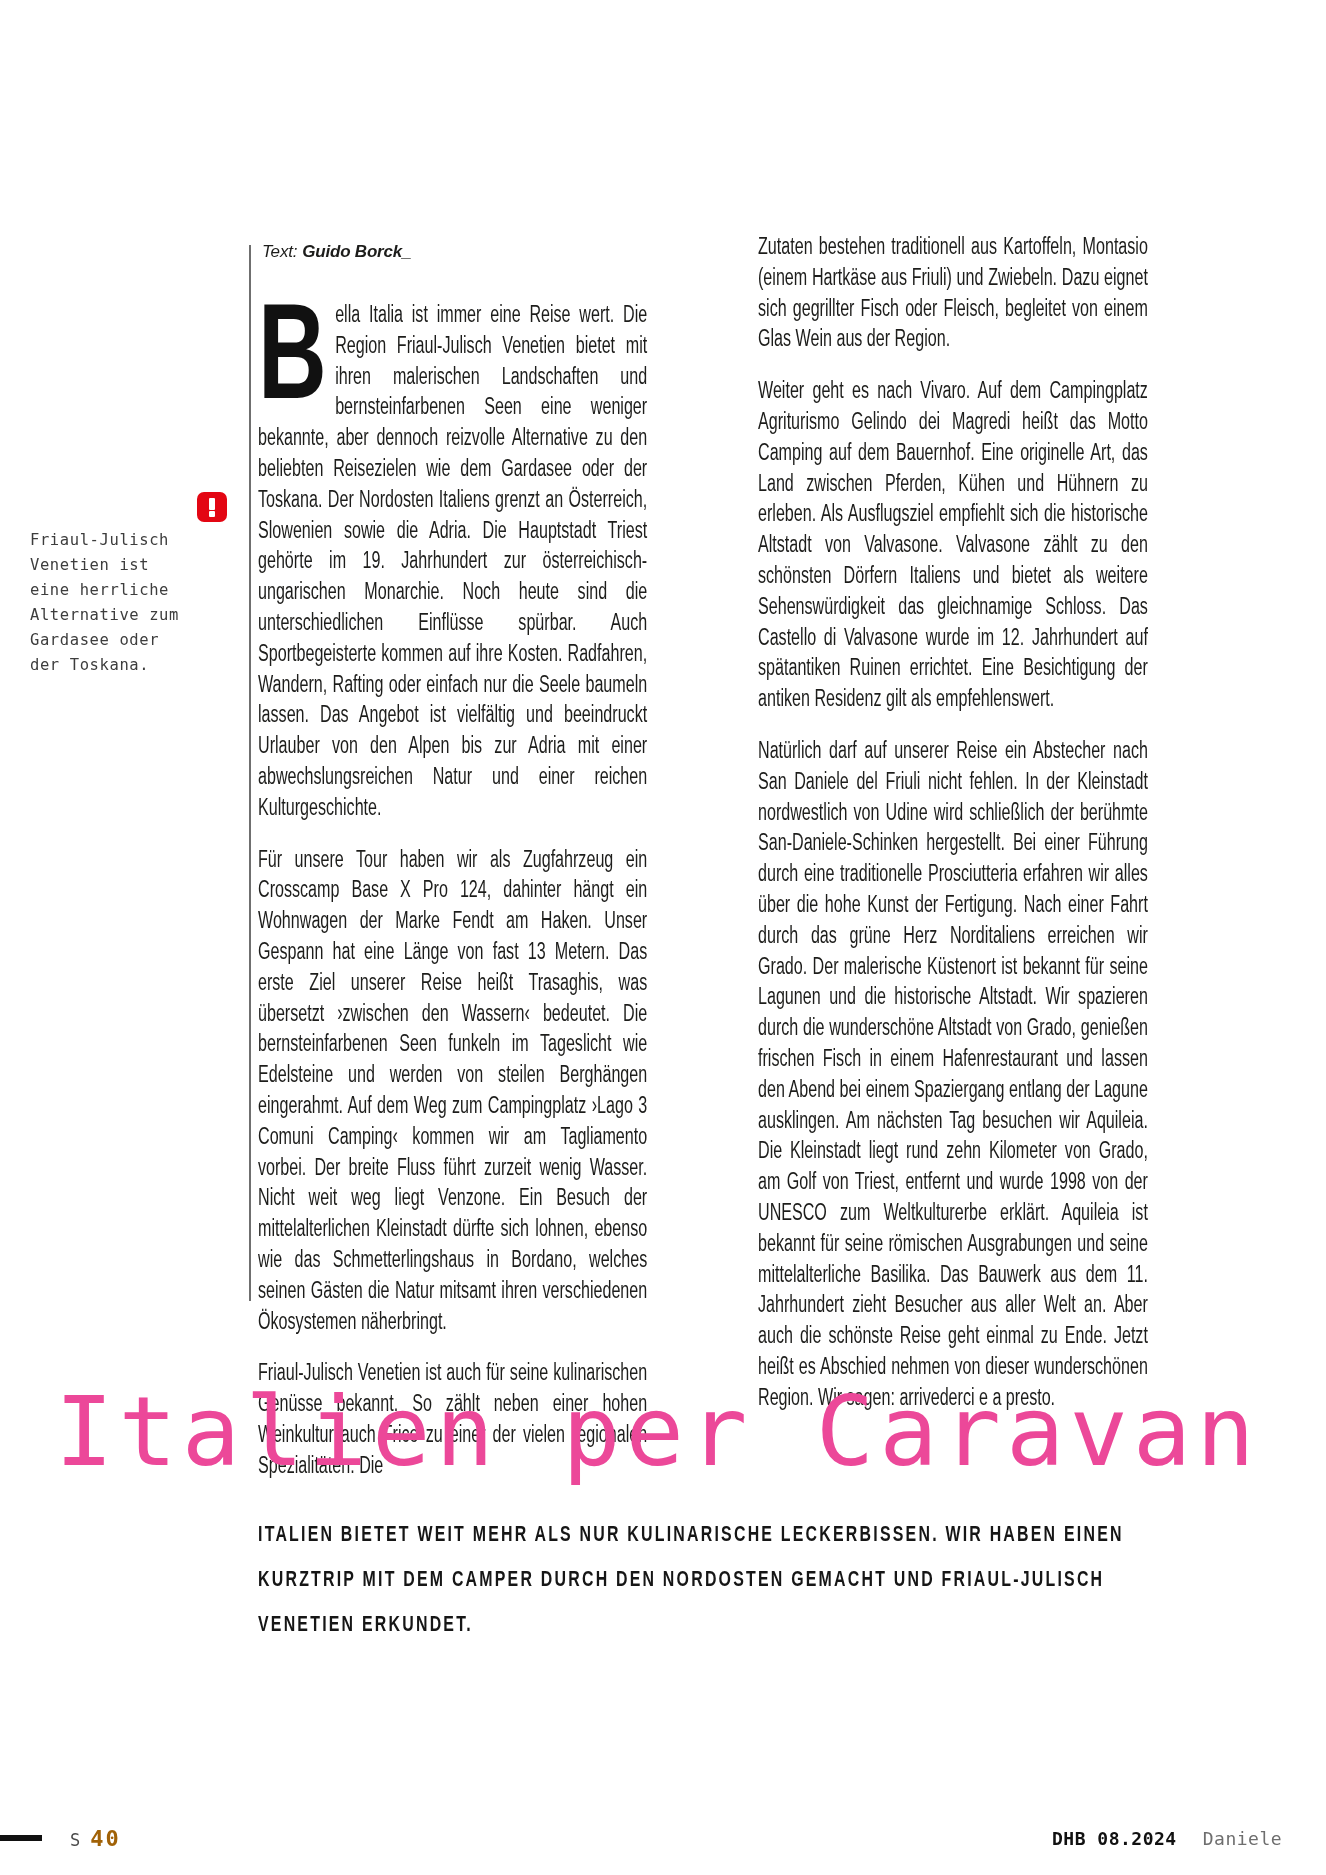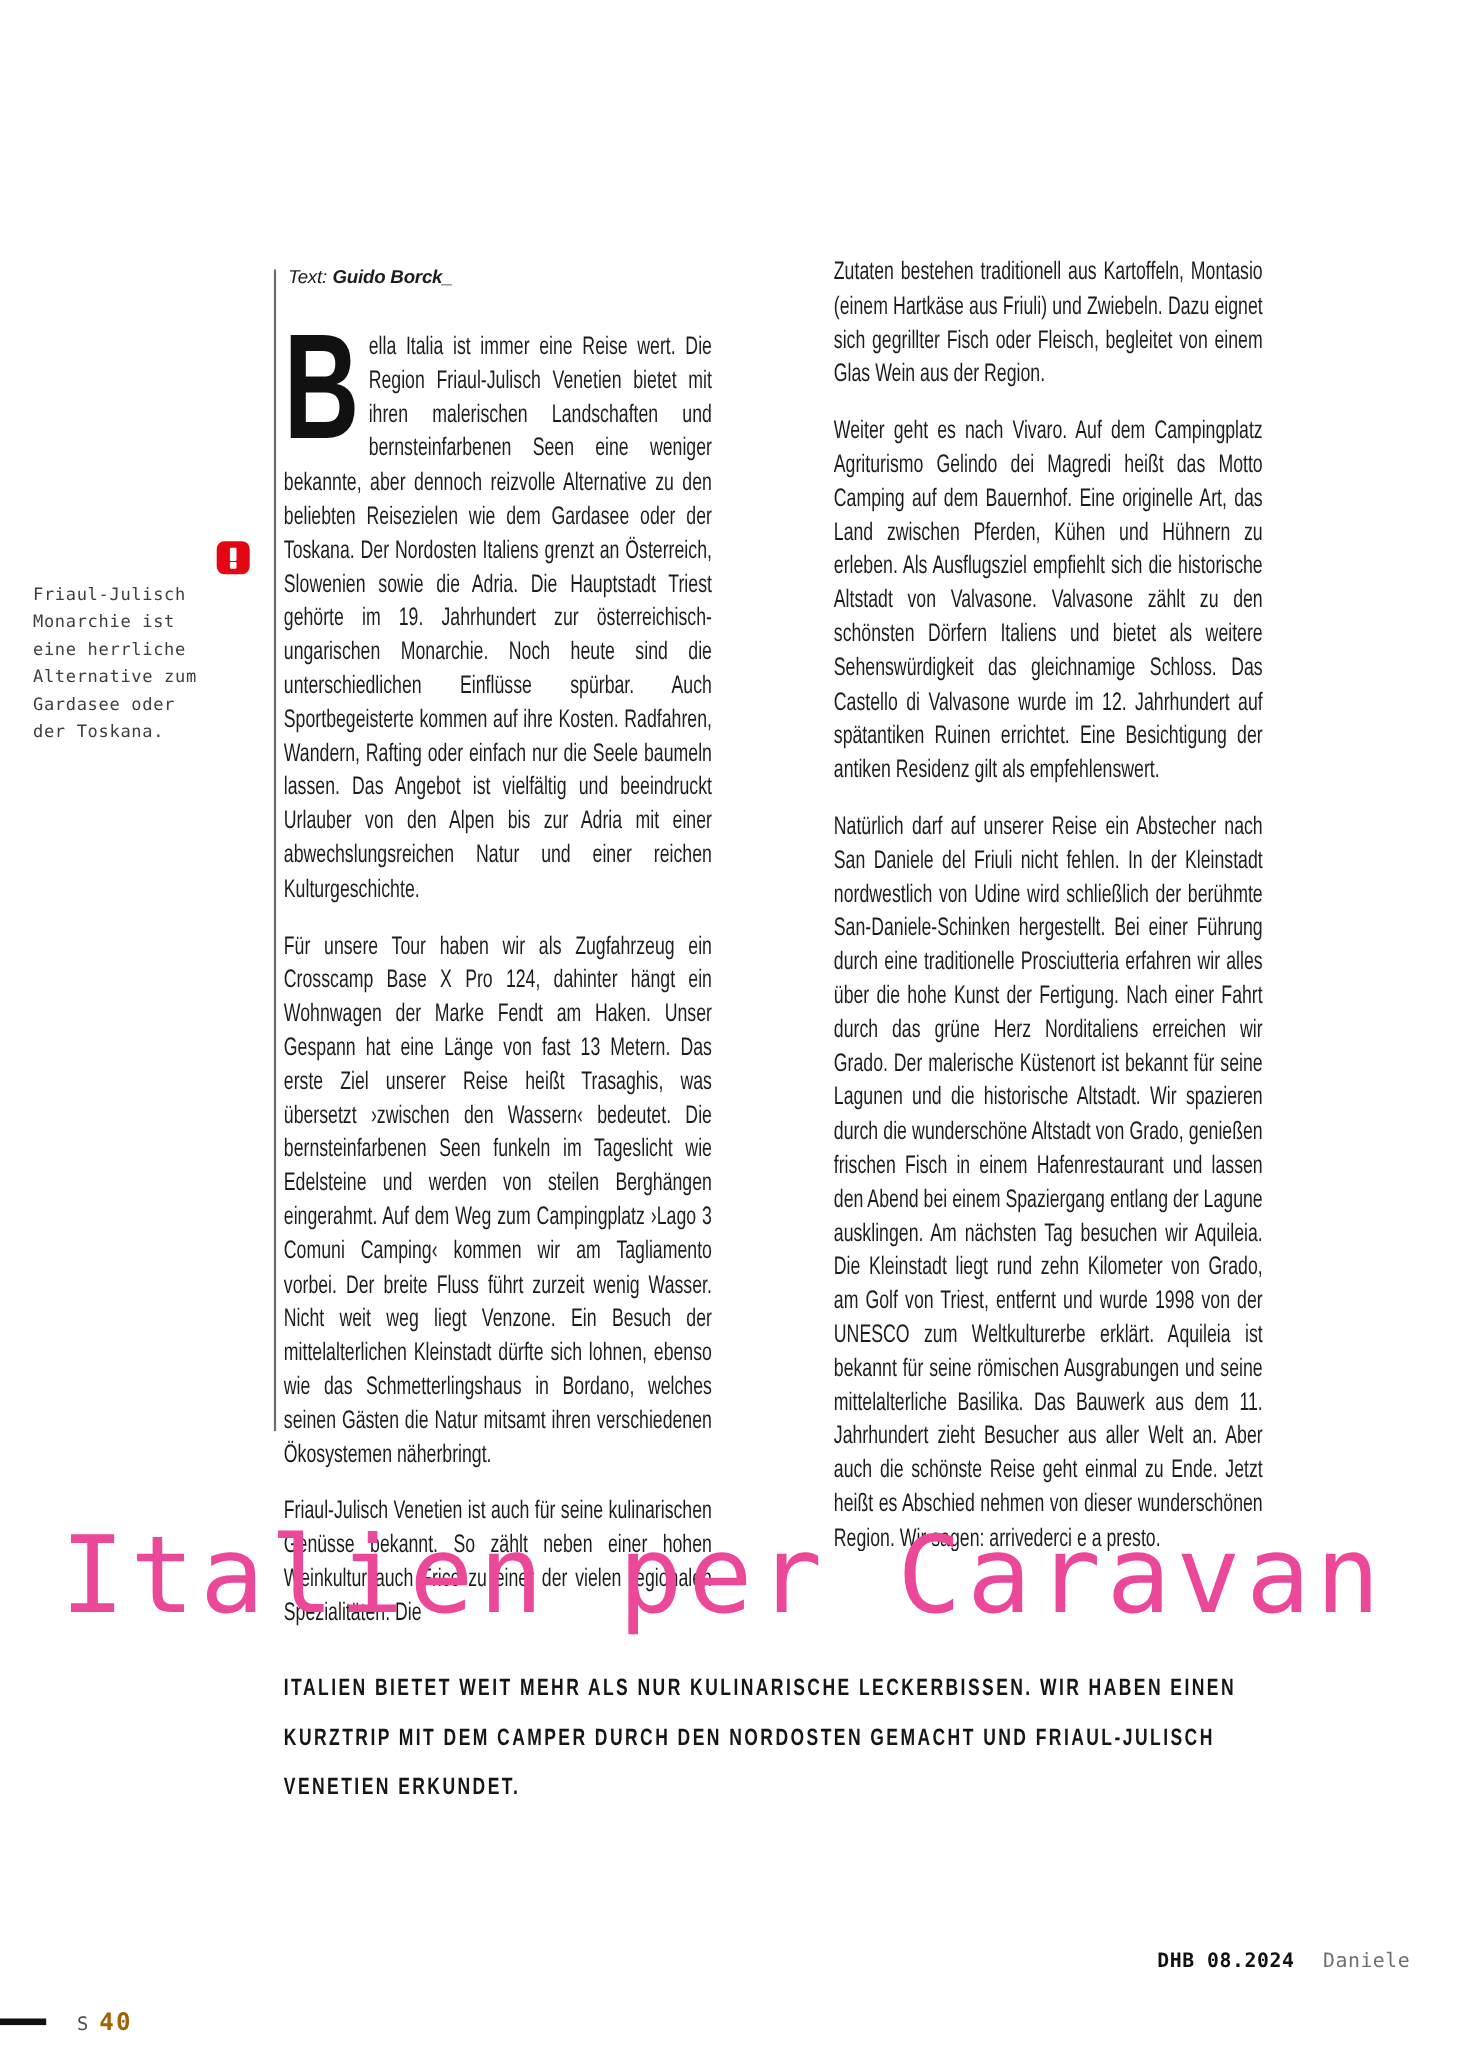--- a/index.html
+++ b/index.html
@@ -126,21 +126,21 @@
   .footer-page{
     position:absolute;
     left:70px; top:1826px;
     display:flex; align-items:baseline; gap:9px;
     font-family:"DejaVu Sans Mono", monospace;
   }
   .footer-page .plabel{font-size:17px; color:#4a4a4a; letter-spacing:1px;}
   .footer-page .pnum{font-size:22px; font-weight:700; color:#a16207; letter-spacing:2px;}
   .footer-right{
     position:absolute;
-    left:1052px; top:1772px;
+    left:1052px; top:1828px;
     display:flex; align-items:center; gap:26px;
     font-family:"DejaVu Sans Mono", monospace;
     font-size:18px;
   }
   .footer-right .issue{font-weight:700; color:#111111; letter-spacing:0.5px;}
   .footer-right .section{color:#6e6e6e; letter-spacing:0.5px;}
 </style>
 </head>
 <body>
 
@@ -152,21 +152,21 @@
     <span>Text:</span><span class="author">Guido Borck_</span>
   </div>
 
   <div class="alert-icon" style="background: rgb(227, 6, 19);">
     <div class="bar"></div>
     <div class="dot"></div>
   </div>
 
   <div class="note-text">
     <div>Friaul-Julisch</div>
-    <div>Monarchie ist</div>
+    <div>Venetien ist</div>
     <div>eine herrliche</div>
     <div>Alternative zum</div>
     <div>Gardasee oder</div>
     <div>der Toskana.</div>
   </div>
 
   <div class="col col-left">
     <p><span class="dropcap">B</span><span>ella Italia ist immer eine Reise wert. Die Region Friaul-Julisch Venetien bietet mit ihren malerischen Landschaften und bernsteinfarbenen Seen eine weniger bekannte, aber dennoch reizvolle Alternative zu den beliebten Reisezielen wie dem Gardasee oder der Toskana. Der Nordosten Italiens grenzt an Österreich, Slowenien sowie die Adria. Die Hauptstadt Triest gehörte im 19. Jahrhundert zur österreichisch-ungarischen Monarchie. Noch heute sind die unterschiedlichen Einflüsse spürbar.  Auch Sportbegeisterte kommen auf ihre Kosten. Radfahren, Wandern, Rafting oder einfach nur die Seele baumeln lassen. Das Angebot ist vielfältig und beeindruckt Urlauber von den Alpen bis zur Adria mit einer abwechslungsreichen Natur und einer reichen Kulturgeschichte.</span></p>
     <p>Für unsere Tour haben wir als Zugfahrzeug ein Crosscamp Base X Pro 124, dahinter hängt ein Wohnwagen der Marke Fendt am Haken. Unser Gespann hat eine Länge von fast 13 Metern. Das erste Ziel unserer Reise heißt Trasaghis, was übersetzt ›zwischen den Wassern‹ bedeutet. Die bernsteinfarbenen Seen funkeln im Tageslicht wie Edelsteine und werden von steilen Berghängen eingerahmt. Auf dem Weg zum Campingplatz ›Lago 3 Comuni Camping‹ kommen wir am Tagliamento vorbei. Der breite Fluss führt zurzeit wenig Wasser. Nicht weit weg liegt Venzone. Ein Besuch der mittelalterlichen Kleinstadt dürfte sich lohnen, ebenso wie das Schmetterlingshaus in Bordano, welches seinen Gästen die Natur mitsamt ihren verschiedenen Ökosystemen näherbringt.</p>
     <p>Friaul-Julisch Venetien ist auch für seine kulinarischen Genüsse bekannt. So zählt neben einer hohen Weinkultur auch Frico zu einer der vielen regionalen Spezialitäten. Die</p>

